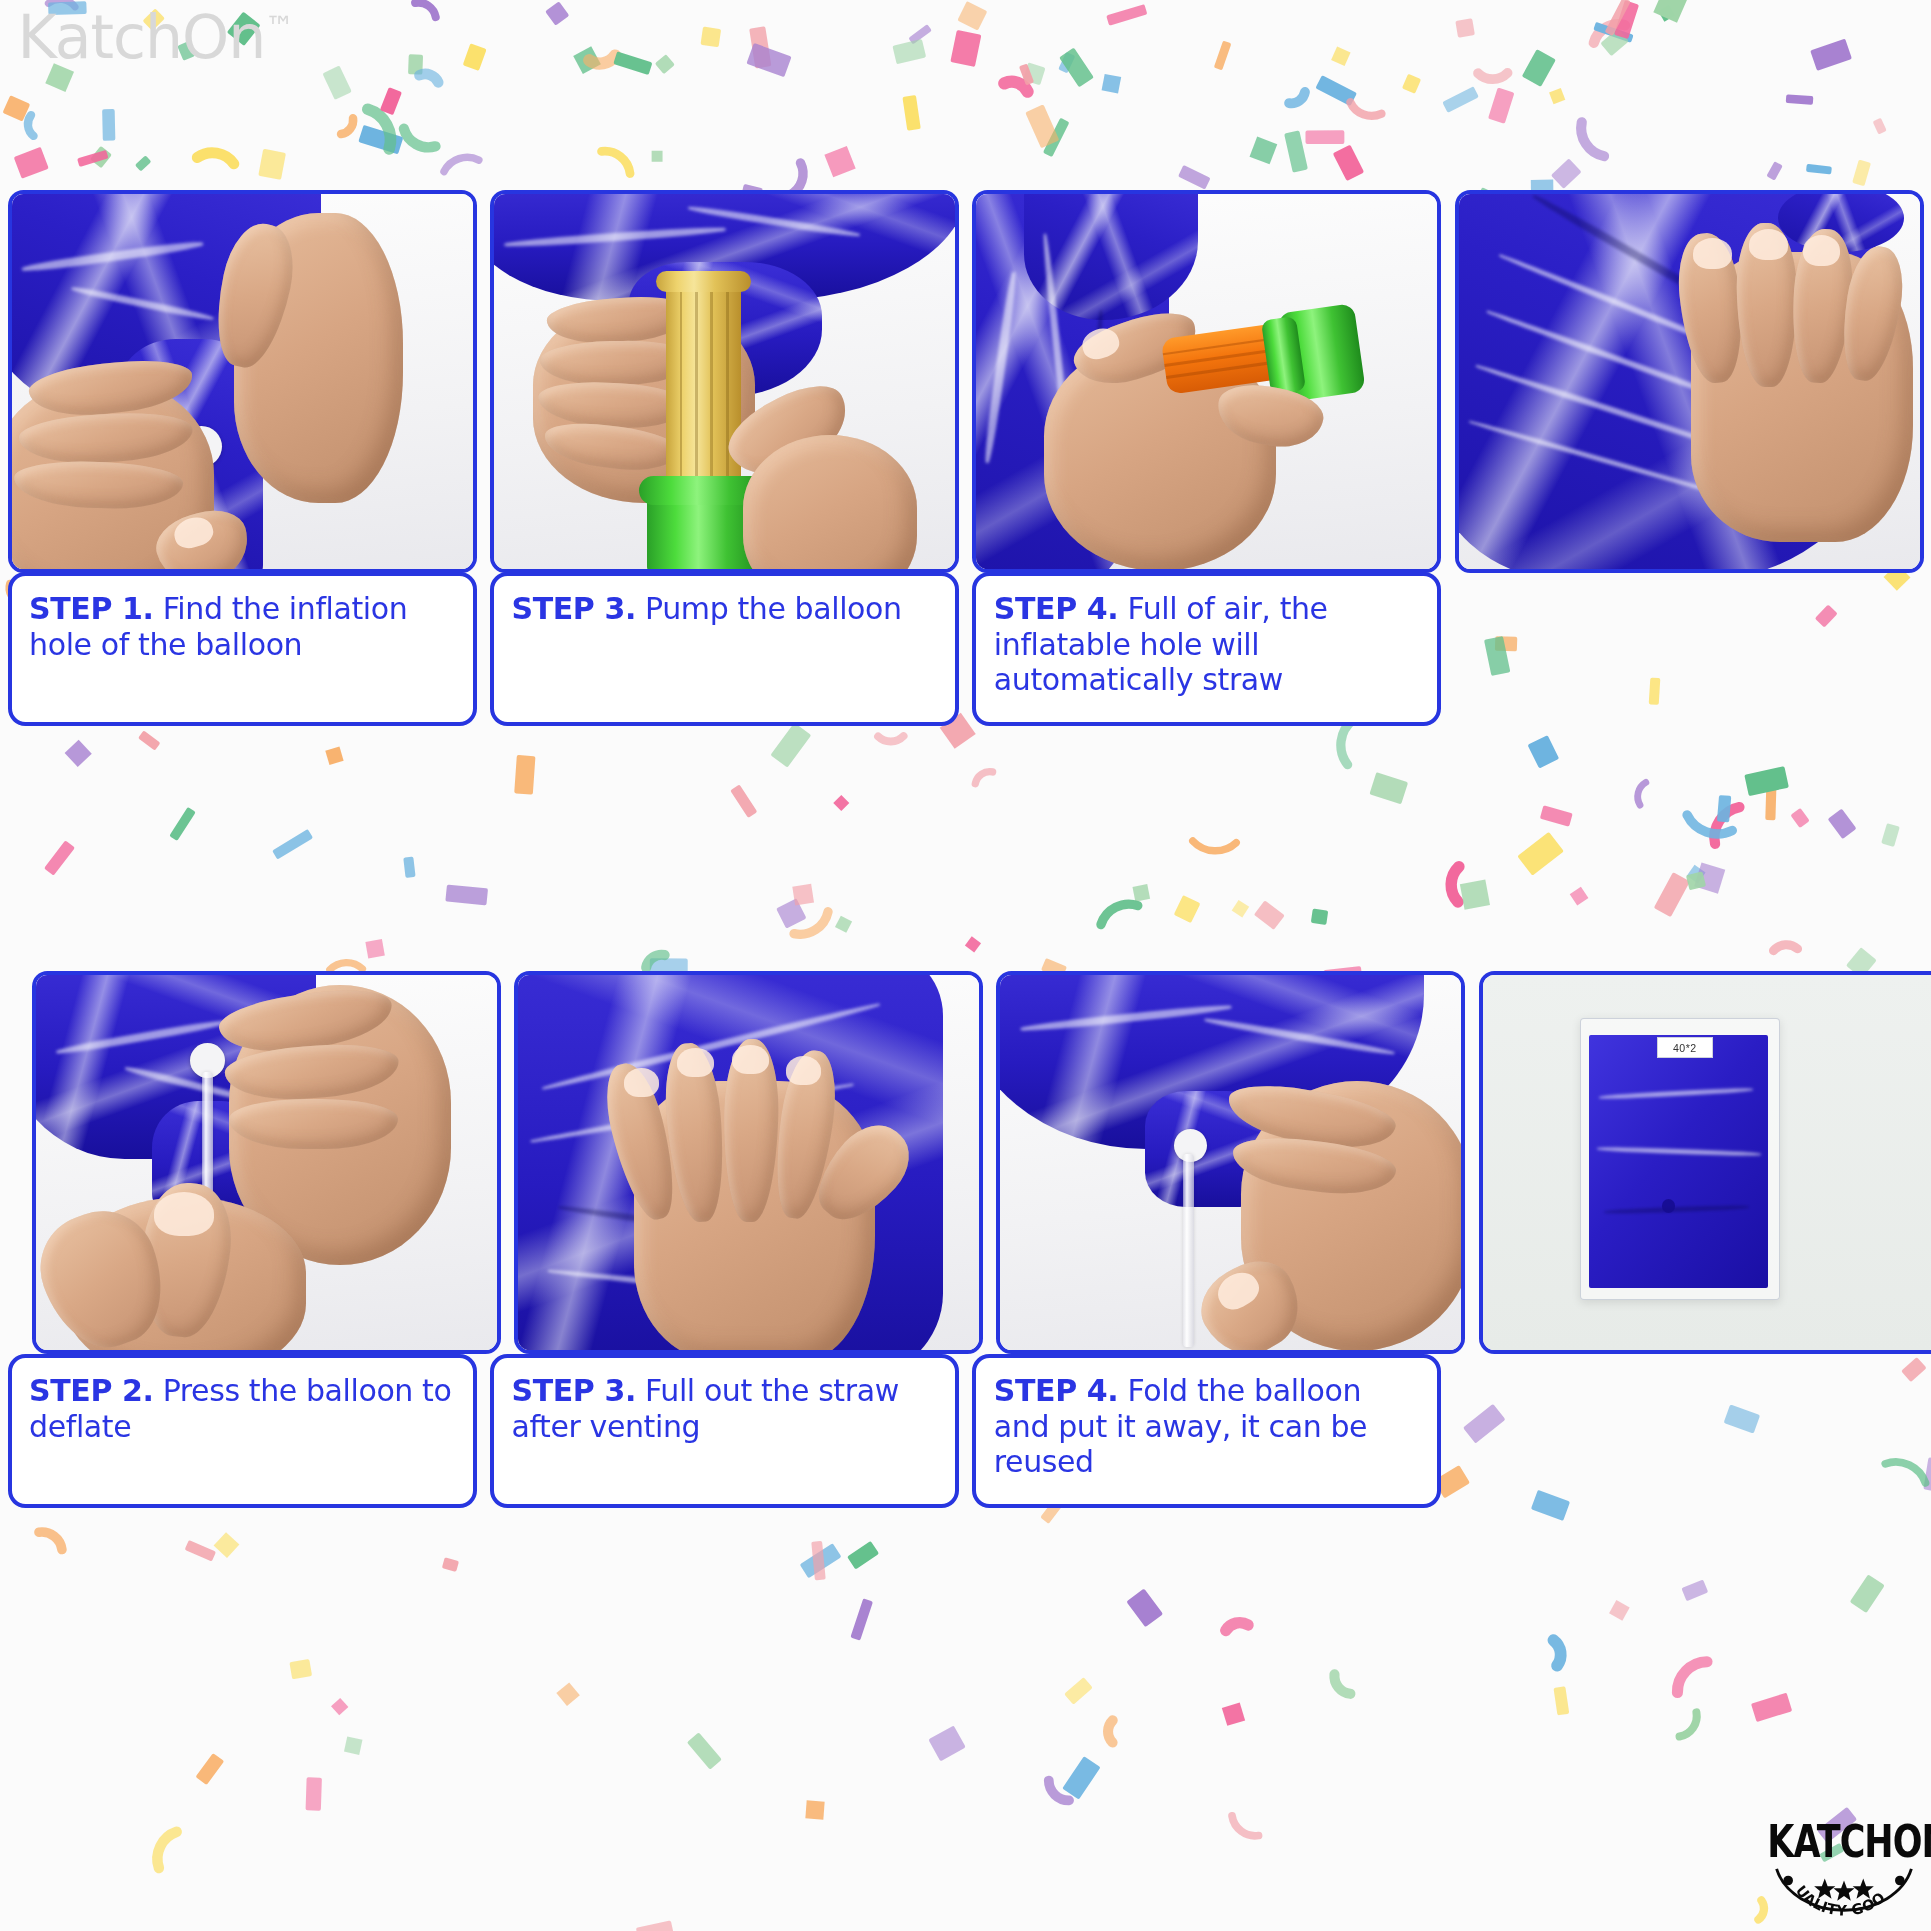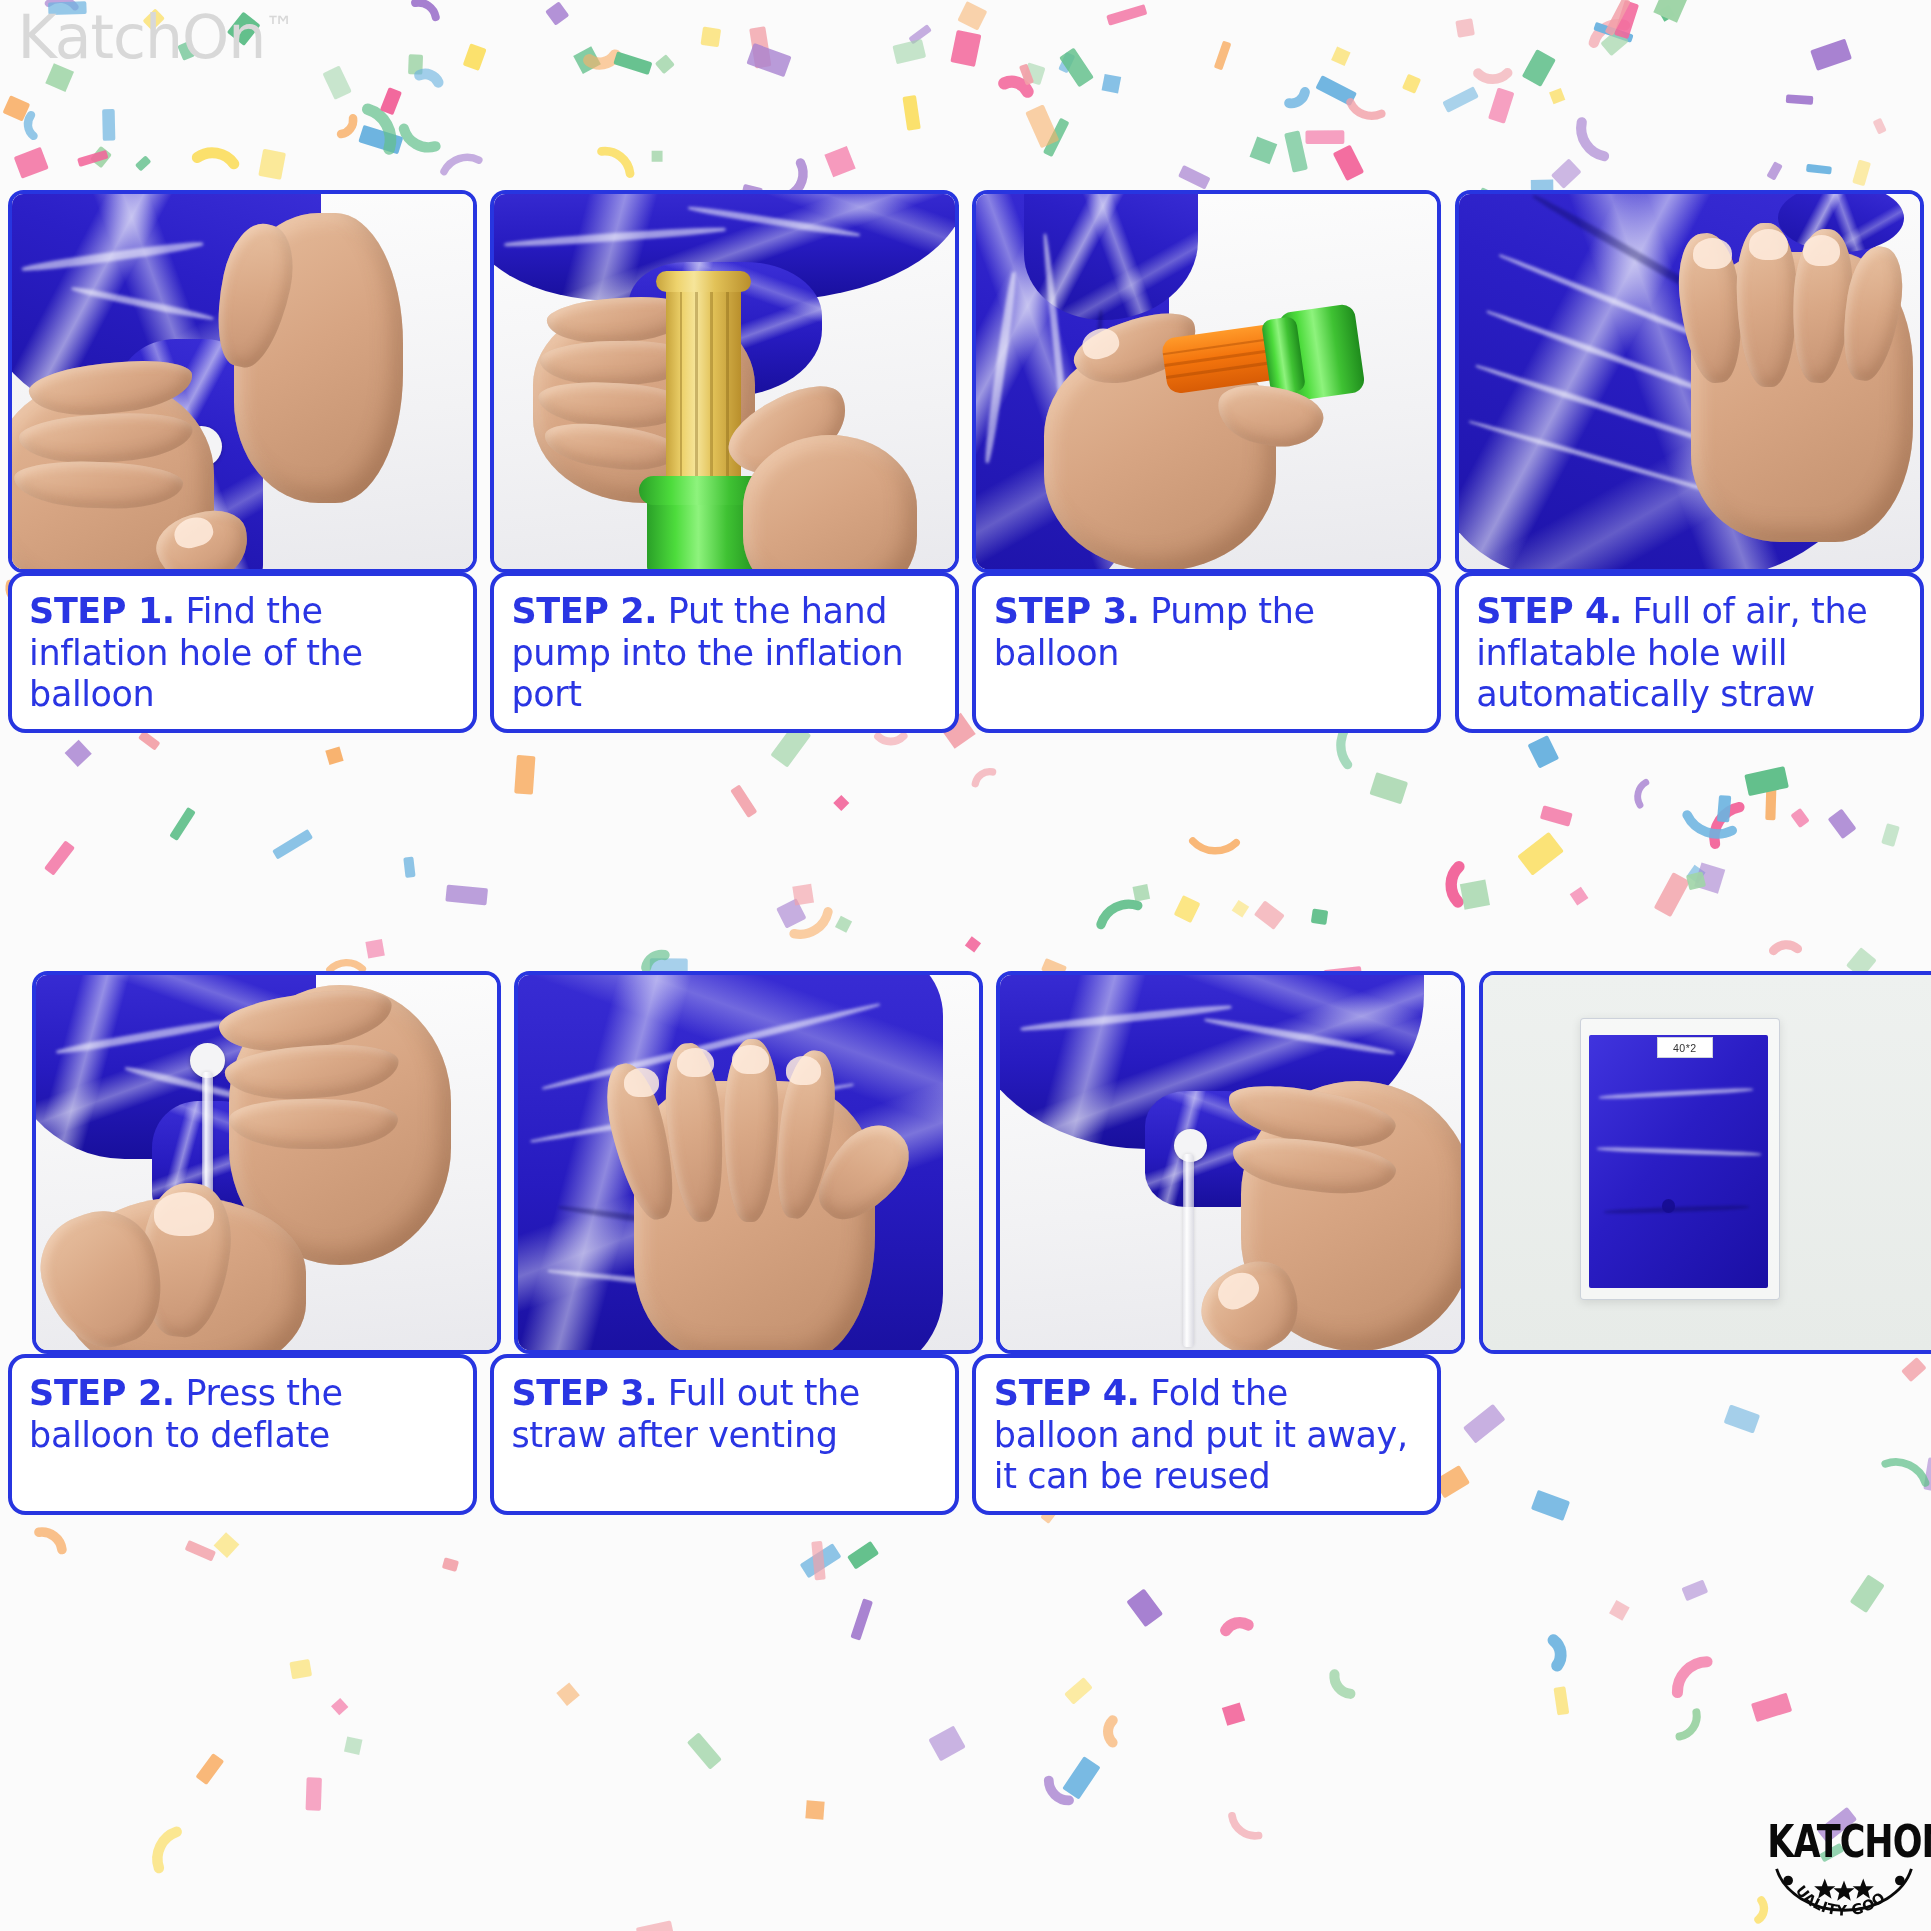--- a/index.html
+++ b/index.html
@@ -116,21 +116,21 @@
   
   .captions{position:absolute;z-index:4;display:grid;grid-template-columns:repeat(4,1fr);column-gap:13.5px;}
   #caps-inflate{left:7.7px;top:572px;width:1916px;}
   #caps-deflate{left:7.7px;top:1354px;width:1916px;}
 
   .cap{
     border:4.8px solid #2735e0;border-radius:17.4px;background:#ffffff;
     padding:15.4px 15.4px 13.5px 17.4px;min-height:154px;box-sizing:border-box;
   }
   .cap p{
-    margin:0;color:#2a35e3;font-size:35px;line-height:1.18;
+    margin:0;color:#2a35e3;font-size:30px;line-height:1.18;
     font-family:"DejaVu Sans",sans-serif;font-weight:400;letter-spacing:-0.4px;
   }
   .cap p .lead{font-weight:700;}
 
   
   .badge{position:absolute;right:9.7px;bottom:5.8px;z-index:6;width:154px;height:116px;}
   .badge .word{
     position:absolute;left:0;top:7.7px;width:154px;text-align:center;
     font-family:"DejaVu Sans",sans-serif;font-weight:700;font-size:35px;color:#0a0a0a;
     letter-spacing:-1px;transform:scaleY(1.25);transform-origin:top center;
@@ -465,23 +465,20 @@
         <div class="nail" style="left:344px;top:41px;width:37px;height:31px;"></div>
       </div>
     </div>
   </div>
 
   <div class="captions" id="caps-inflate">
     <div class="cap">
       <p><span class="lead">STEP 1.</span><span> Find the inflation hole of the balloon</span></p>
     </div>
     <div class="cap">
-      <p><span class="lead">STEP 2.</span><span> Put the hand pump into the inflation port</span></p>
-    </div>
-    <div class="cap">
       <p><span class="lead">STEP 3.</span><span> Pump the balloon</span></p>
     </div>
     <div class="cap">
       <p><span class="lead">STEP 4.</span><span> Full of air, the inflatable hole will automatically straw</span></p>
     </div>
   </div>
 
 
   <div class="grid" id="grid-deflate">
 

